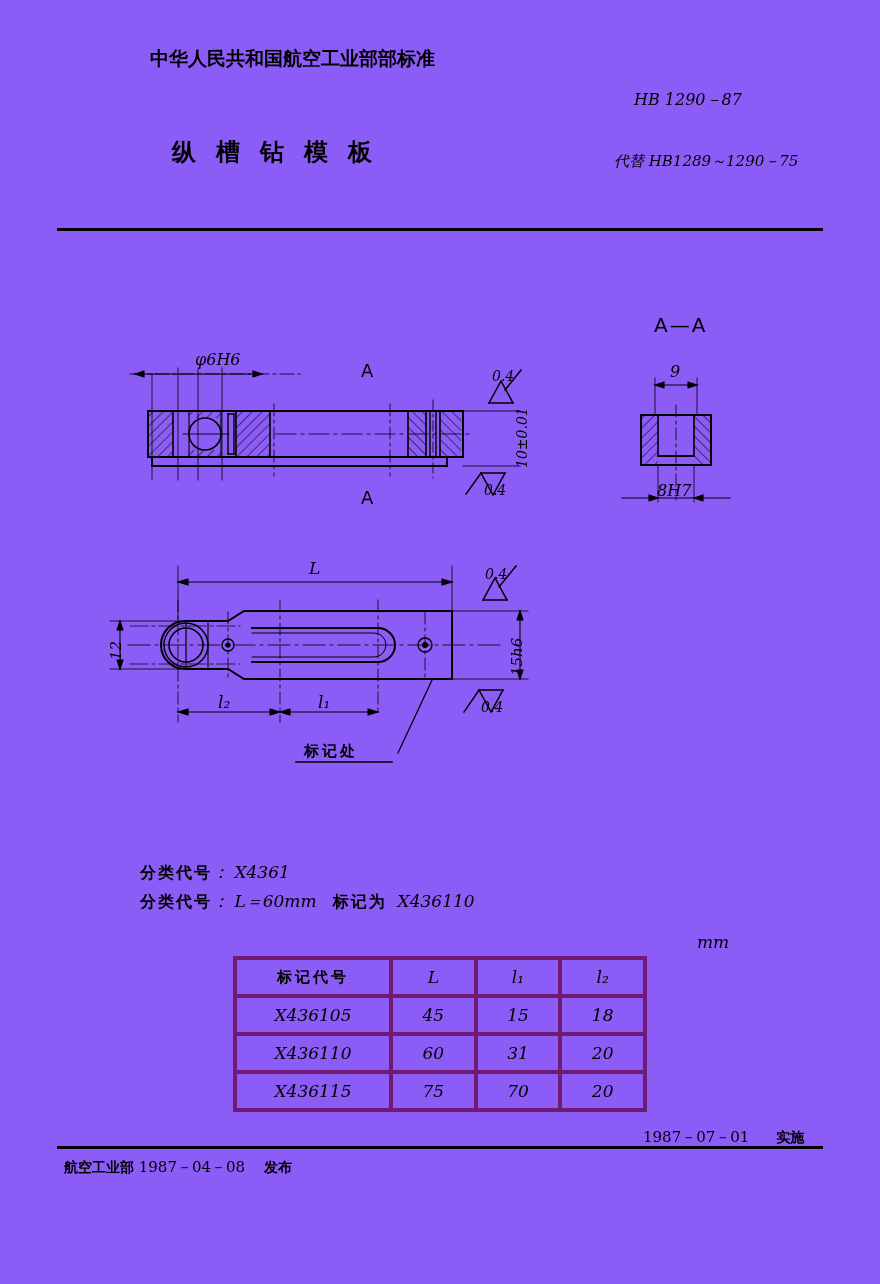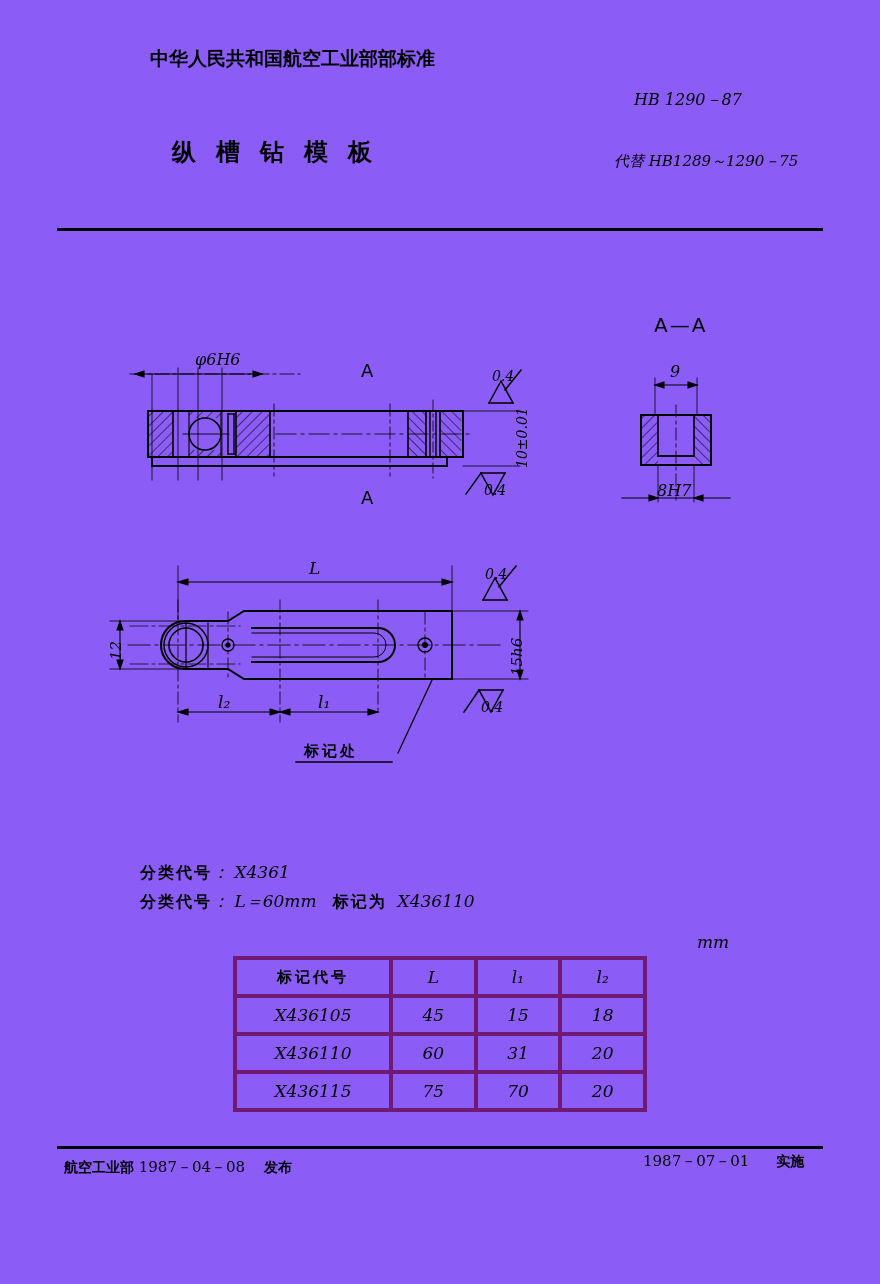--- a/index.html
+++ b/index.html
@@ -76,21 +76,21 @@
     position: absolute;
     left: 64px;
     top: 1158px;
     font-size: 15px;
     font-family: "DejaVu Serif", "Liberation Serif", serif;
   }
   .ft-left .cn { font-family: "DejaVu Sans", "Liberation Sans", sans-serif; font-weight: bold; font-size: 14px; }
   .ft-right {
     position: absolute;
     left: 643px;
-    top: 1152px;
+    top: 1128px;
     font-size: 15px;
     font-family: "DejaVu Serif", "Liberation Serif", serif;
   }
   .ft-right .cn { font-family: "DejaVu Sans", "Liberation Sans", sans-serif; font-weight: bold; font-size: 14px; margin-left: 22px;}
   
   .notes {
     position: absolute;
     left: 140px;
     top: 858px;
     font-size: 17px;

